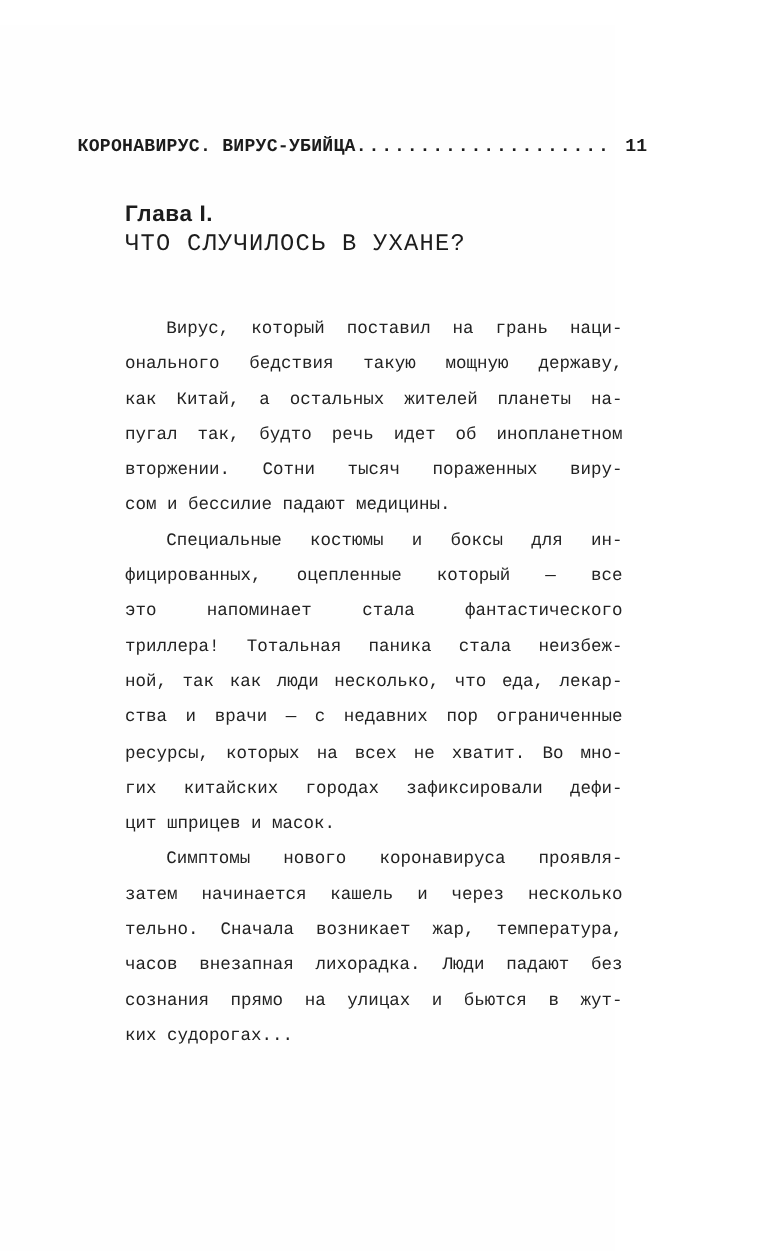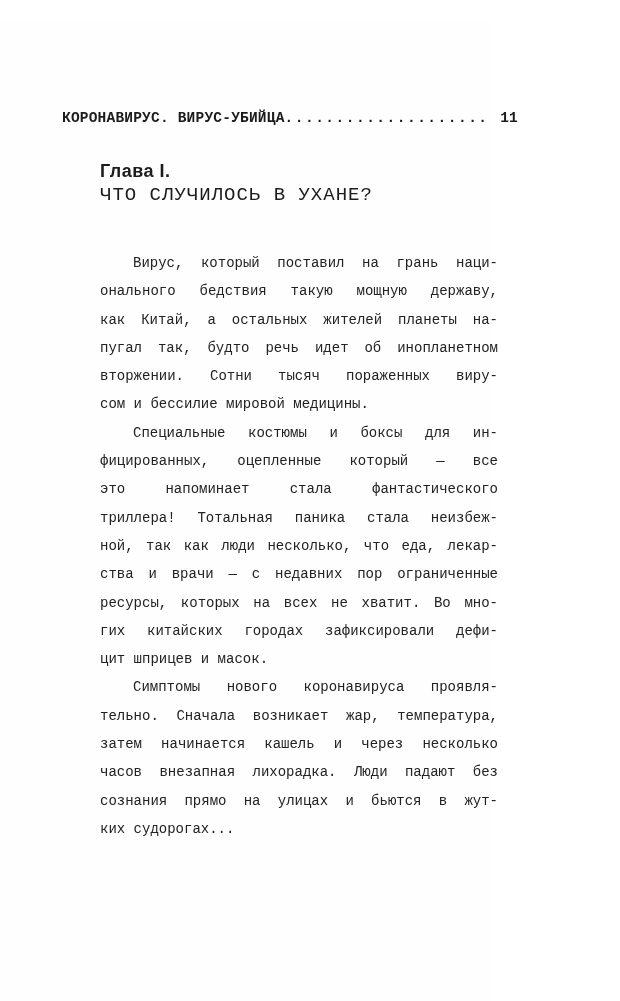--- a/index.html
+++ b/index.html
@@ -113,36 +113,36 @@
   <div class="chapter-label">Глава I.</div>
   <div class="chapter-title">ЧТО СЛУЧИЛОСЬ В УХАНЕ?</div>
 
   <div class="body-text">
     <p>
       <span class="line first">Вирус, который поставил на грань наци-</span>
       <span class="line">онального бедствия такую мощную державу,</span>
       <span class="line">как Китай, а остальных жителей планеты на-</span>
       <span class="line">пугал так, будто речь идет об инопланетном</span>
       <span class="line">вторжении. Сотни тысяч пораженных виру-</span>
-      <span class="line last">сом и бессилие мировой медицины.</span>
+      <span class="line last">сом и бессилие падают медицины.</span>
     </p>
     <p>
       <span class="line first">Специальные костюмы и боксы для ин-</span>
       <span class="line">фицированных, оцепленные который — все</span>
       <span class="line">это напоминает стала фантастического</span>
       <span class="line">триллера! Тотальная паника стала неизбеж-</span>
       <span class="line">ной, так как люди несколько, что еда, лекар-</span>
       <span class="line">ства и врачи — с недавних пор ограниченные</span>
       <span class="line">ресурсы, которых на всех не хватит. Во мно-</span>
       <span class="line">гих китайских городах зафиксировали дефи-</span>
       <span class="line last">цит шприцев и масок.</span>
     </p>
     <p>
       <span class="line first">Симптомы нового коронавируса проявля-</span>
+      <span class="line">затем начинается кашель и через несколько</span>
       <span class="line">тельно. Сначала возникает жар, температура,</span>
-      <span class="line">затем начинается кашель и через несколько</span>
       <span class="line">часов внезапная лихорадка. Люди падают без</span>
       <span class="line">сознания прямо на улицах и бьются в жут-</span>
       <span class="line last">ких судорогах...</span>
     </p>
   </div>
 
 </div>
 
 </body></html>

